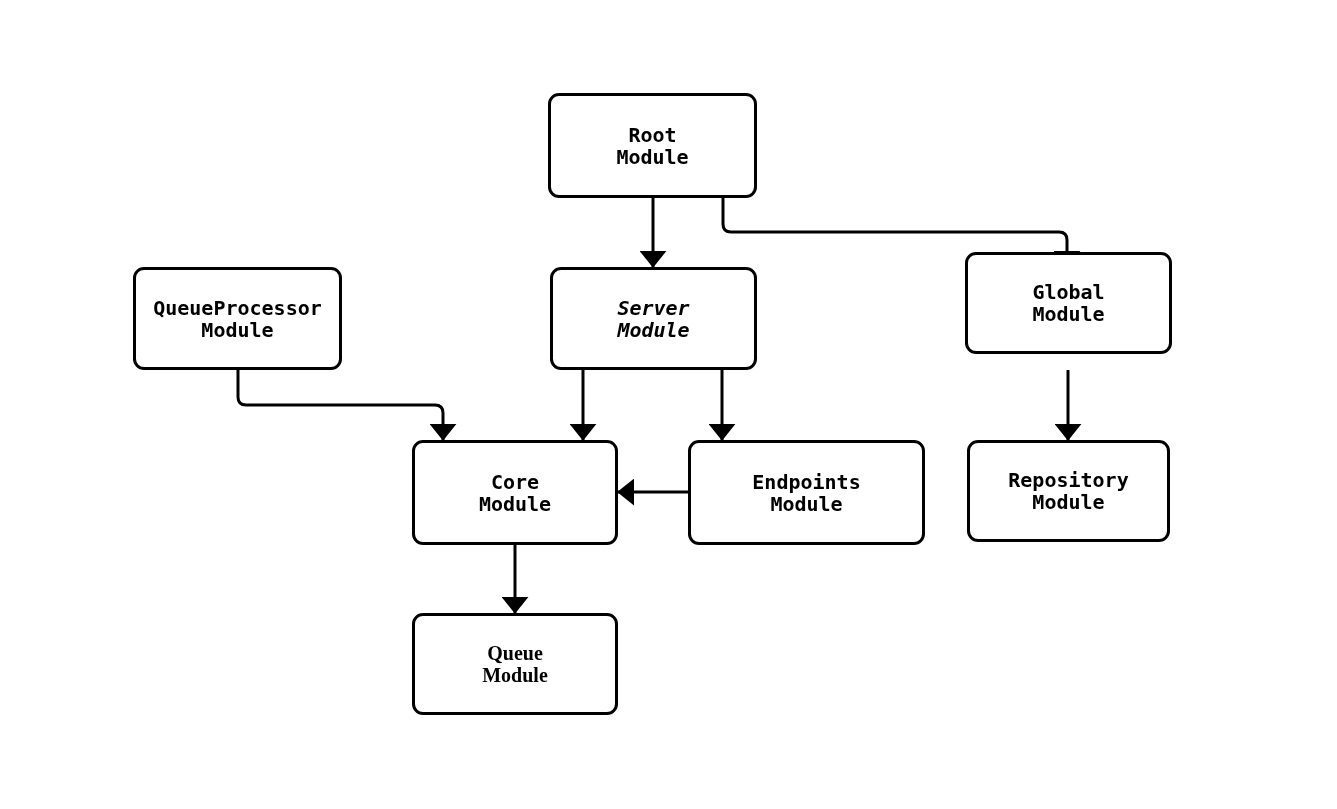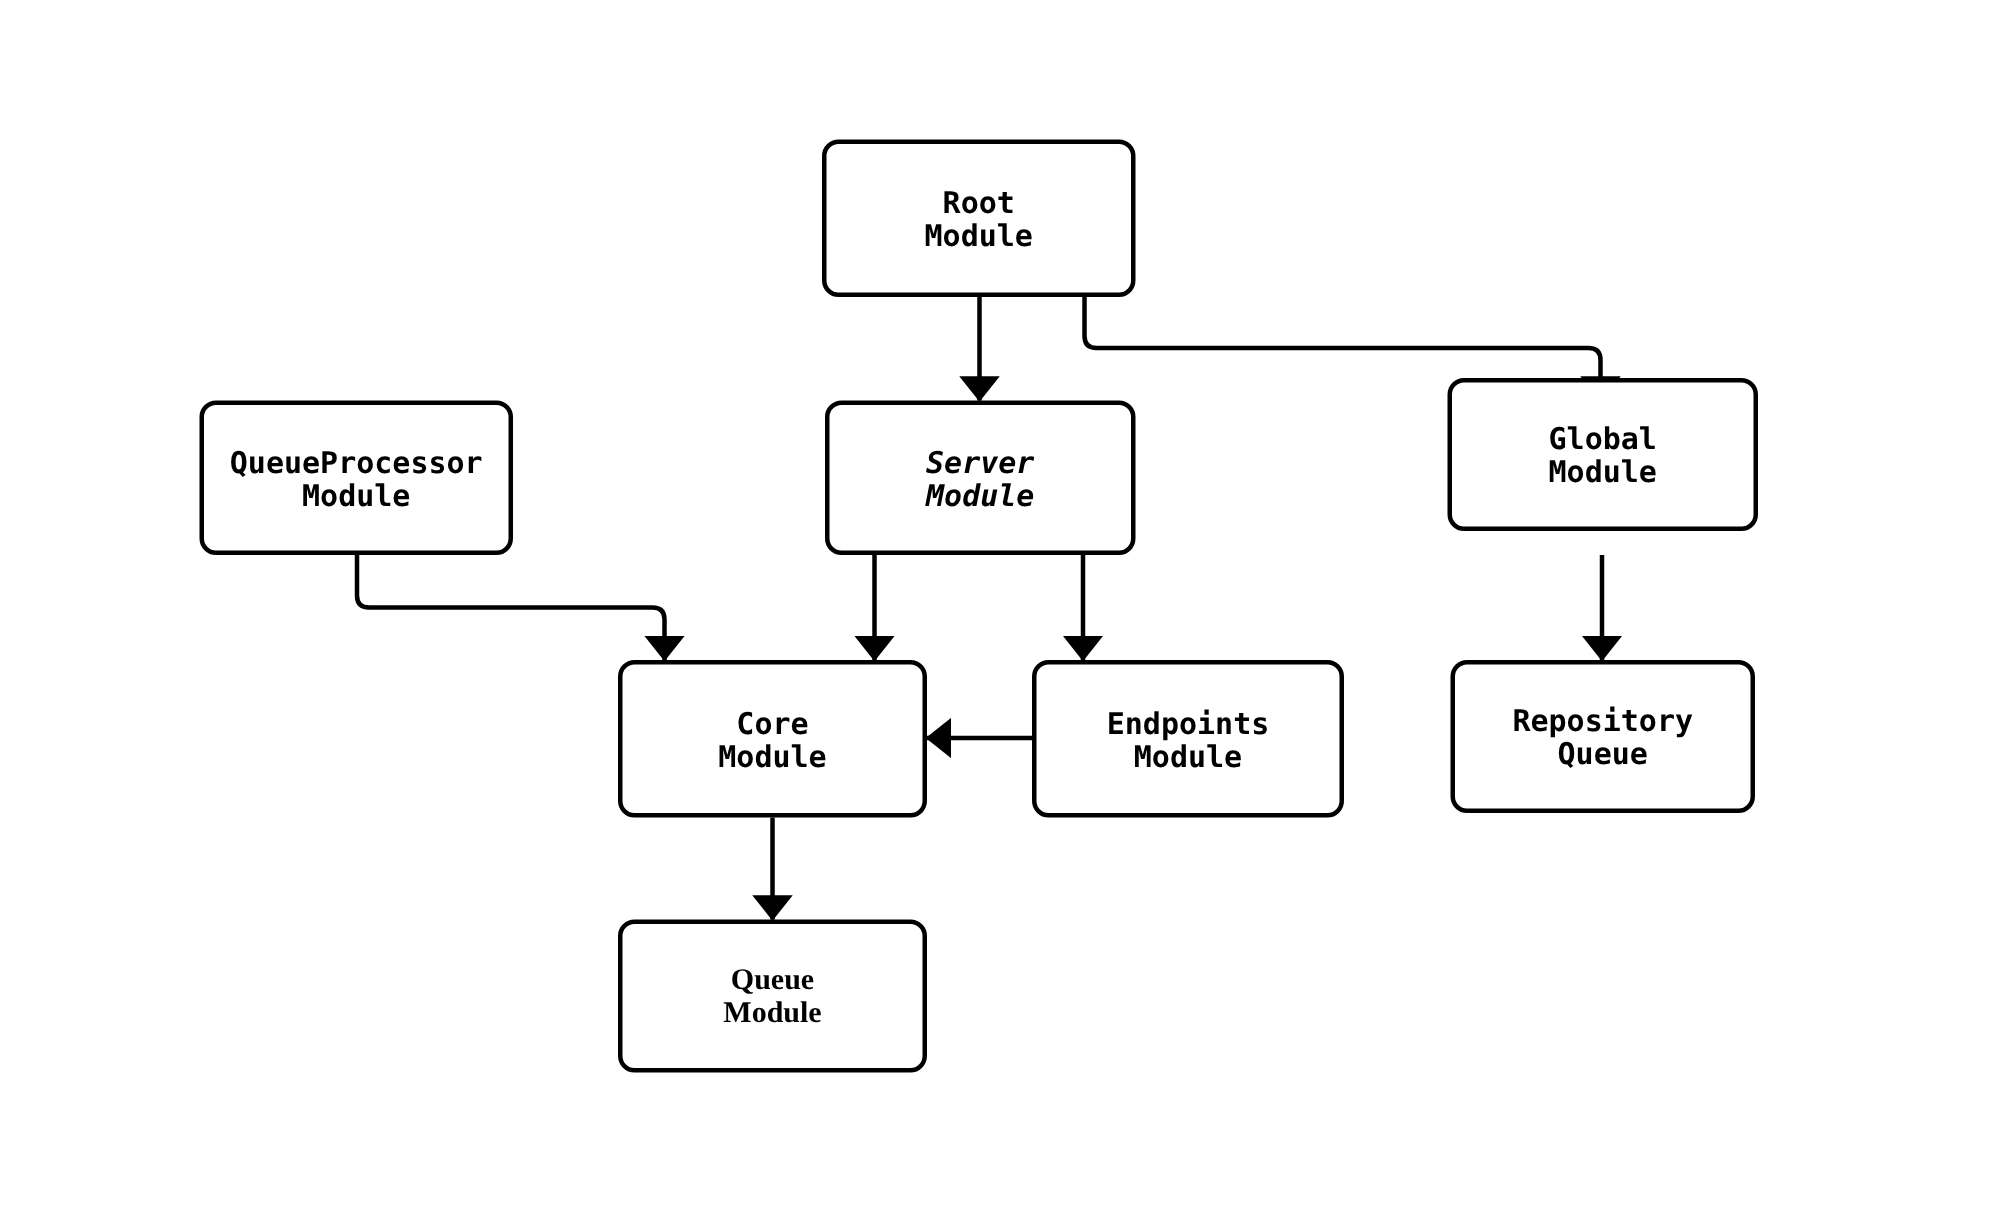--- a/index.html
+++ b/index.html
@@ -85,28 +85,28 @@
   <div class="node" style="left:965px; top:252px; width:207px; height:102px;">
     <span class="node-label">Global
 Module</span>
   </div>
 
   <div class="node" style="left:412px; top:440px; width:206px; height:105px;">
     <span class="node-label">Core
 Module</span>
   </div>
 
-  <div class="node" style="left:688px; top:440px; width:208px; height:105px;">
+  <div class="node" style="left:688px; top:440px; width:237px; height:105px;">
     <span class="node-label">Endpoints
 Module</span>
   </div>
 
   <div class="node" style="left:967px; top:440px; width:203px; height:102px;">
     <span class="node-label">Repository
-Queue</span>
+Module</span>
   </div>
 
   <div class="node" style="left:412px; top:613px; width:206px; height:102px;font-family:Liberation Serif, serif;">
     <span class="node-label">Queue
 Module</span>
   </div>
 
 </div>
 
 </body></html>

